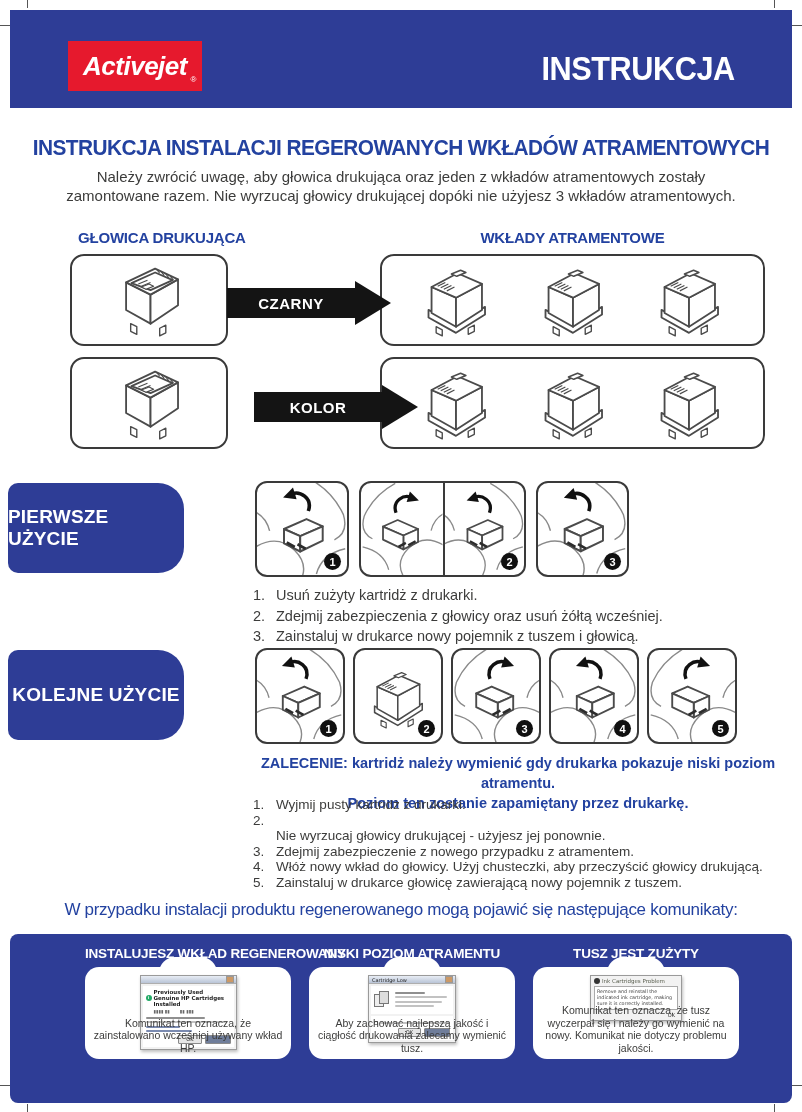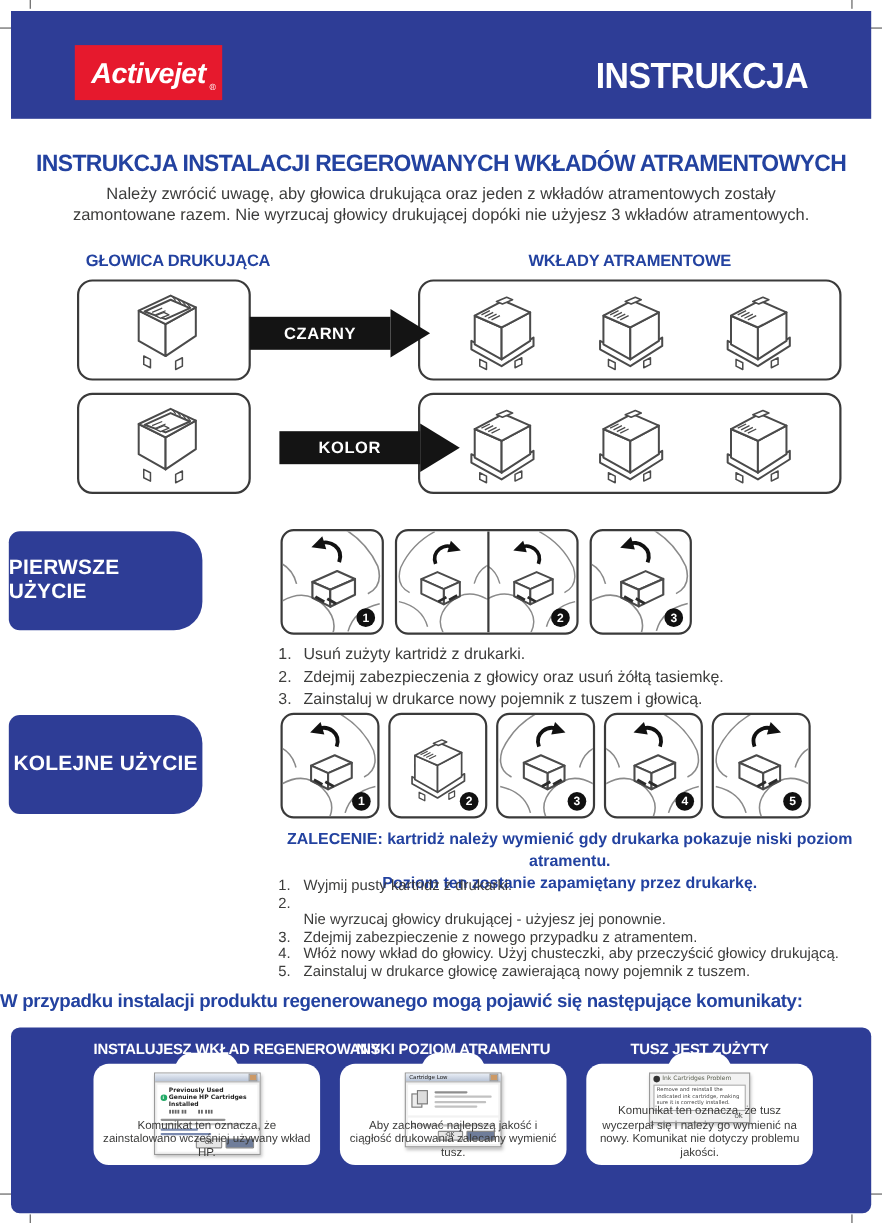--- a/index.html
+++ b/index.html
@@ -49,21 +49,21 @@
   .steps-list{position:absolute;left:253px;color:var(--ink);}
   .steps-list .row{display:flex;}
   .l1 .row{font-size:14.5px;line-height:20.5px;}
   .l2 .row{font-size:13.5px;line-height:15.5px;}
   .steps-list .num{width:23px;flex:none;}
   .steps-list .note{padding-left:23px;text-align:center;}
 
   .advice{position:absolute;left:253px;top:753px;width:530px;color:var(--hblue);font-weight:700;font-size:14.5px;line-height:20px;text-align:center;}
 
   
-  .msg-heading{position:absolute;left:0;top:900px;width:100%;text-align:left;color:var(--hblue);font-weight:700;font-size:17px;letter-spacing:-0.3px;}
+  .msg-heading{position:absolute;left:0;top:900px;width:100%;text-align:center;color:var(--hblue);font-weight:400;font-size:17px;letter-spacing:-0.3px;}
   .msg-panel{position:absolute;left:10px;top:934px;width:782px;height:169px;background:var(--blue);border-radius:8px;}
   .msg-header{position:absolute;top:12px;width:206px;text-align:center;color:#fff;font-weight:700;font-size:13.5px;letter-spacing:-0.2px;white-space:nowrap;}
   .msg-card{position:absolute;top:33px;width:206px;height:92px;background:#fff;border-radius:14px;display:flex;flex-direction:column;align-items:center;}
   .msg-card::before{content:"";position:absolute;top:-10px;left:50%;transform:translateX(-50%);width:58px;height:16px;background:#fff;border-radius:30px 30px 0 0;}
   .msg-caption{position:absolute;bottom:5px;left:0;width:100%;padding:0 7px;text-align:center;font-size:10.5px;line-height:12.5px;color:var(--ink);}
 
   
   .dlg{position:relative;margin-top:8px;background:#f2f2f2;border:1px solid #9a9a9a;box-shadow:1px 2px 3px rgba(0,0,0,.25);font-family:"DejaVu Sans",sans-serif;color:#333;}
   .dlg-tbar{height:8px;background:linear-gradient(#e8edf5,#b9c4d6);border-bottom:1px solid #aeaeae;font-size:5px;line-height:8px;padding:0 3px;color:#222;display:flex;justify-content:space-between;}
   .dlg-x{width:6px;height:5px;margin-top:1px;background:#c96;outline:1px solid #999;}
@@ -238,21 +238,21 @@
     <div class="badge">3</div>
   </div>
 
   <div class="steps-list l1" style="top:585px;">
     <div class="row">
         <span class="num">1.</span>
         <span>Usuń zużyty kartridż z drukarki.</span>
       </div>
     <div class="row">
         <span class="num">2.</span>
-        <span>Zdejmij zabezpieczenia z głowicy oraz usuń żółtą tasiemkę.</span>
+        <span>Zdejmij zabezpieczenia z głowicy oraz usuń żółtą wcześniej.</span>
       </div>
     <div class="row">
         <span class="num">3.</span>
         <span>Zainstaluj w drukarce nowy pojemnik z tuszem i głowicą.</span>
       </div>
   </div>
 
   <div class="side-panel" style="top:650px;">
     <span>KOLEJNE UŻYCIE</span>
   </div>

